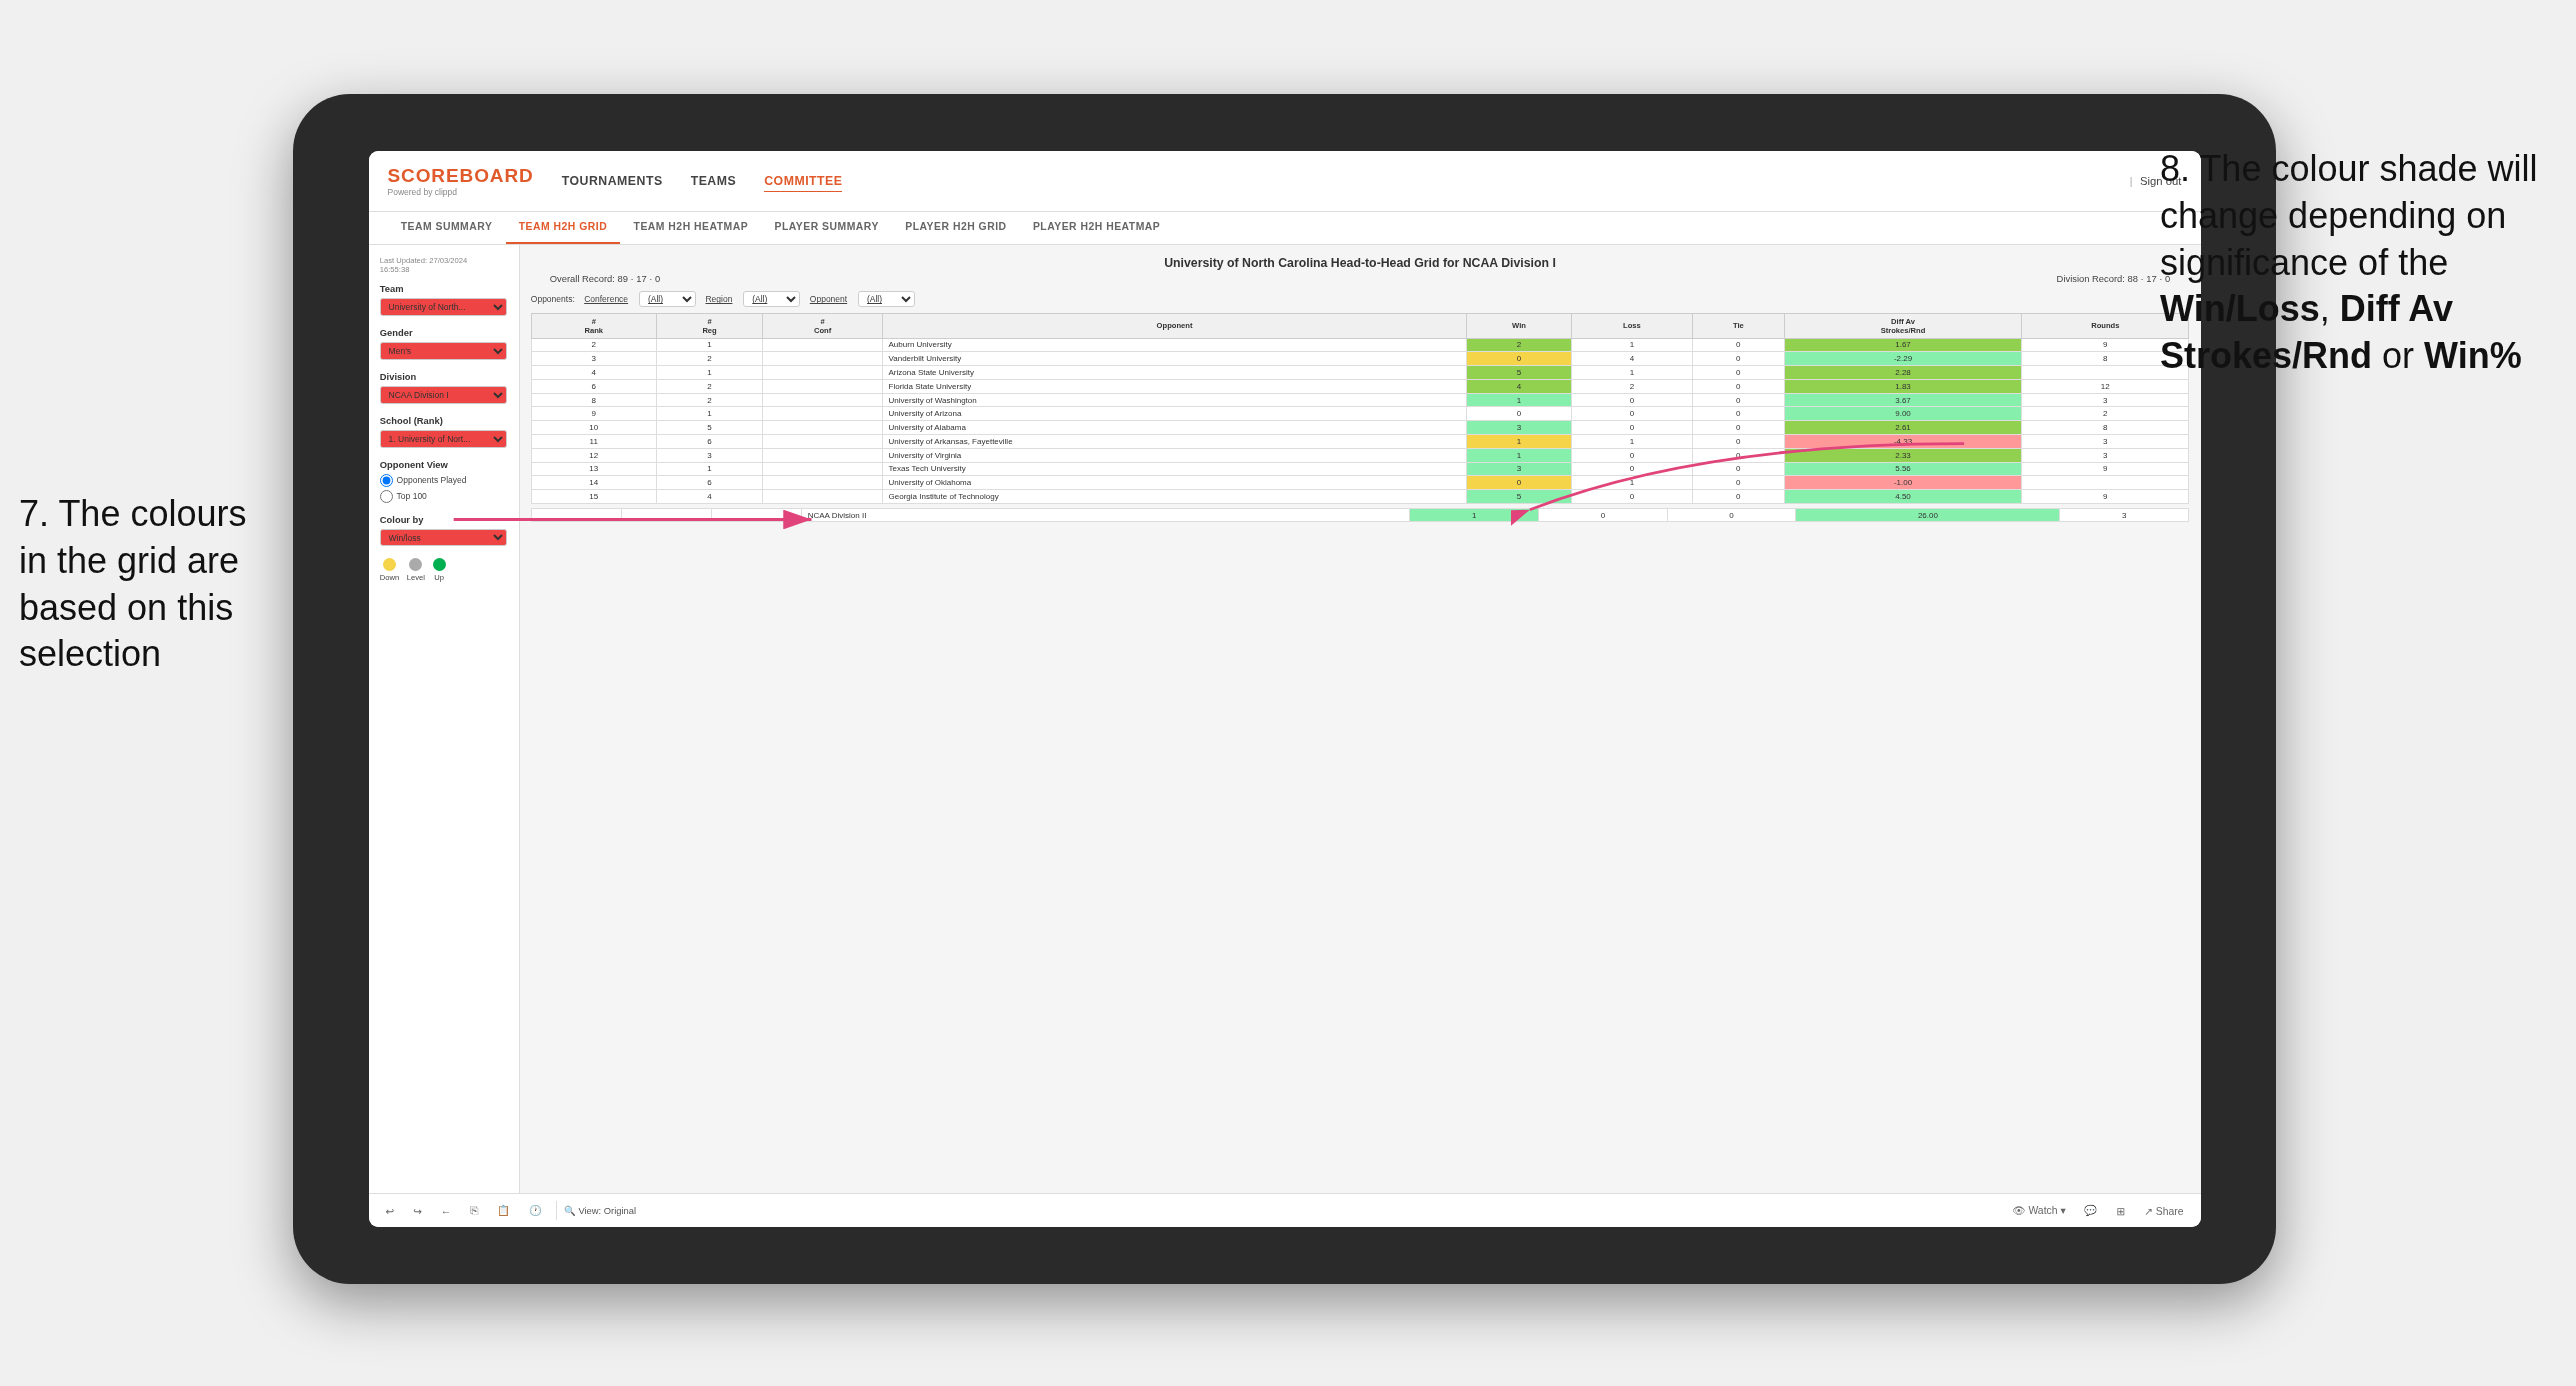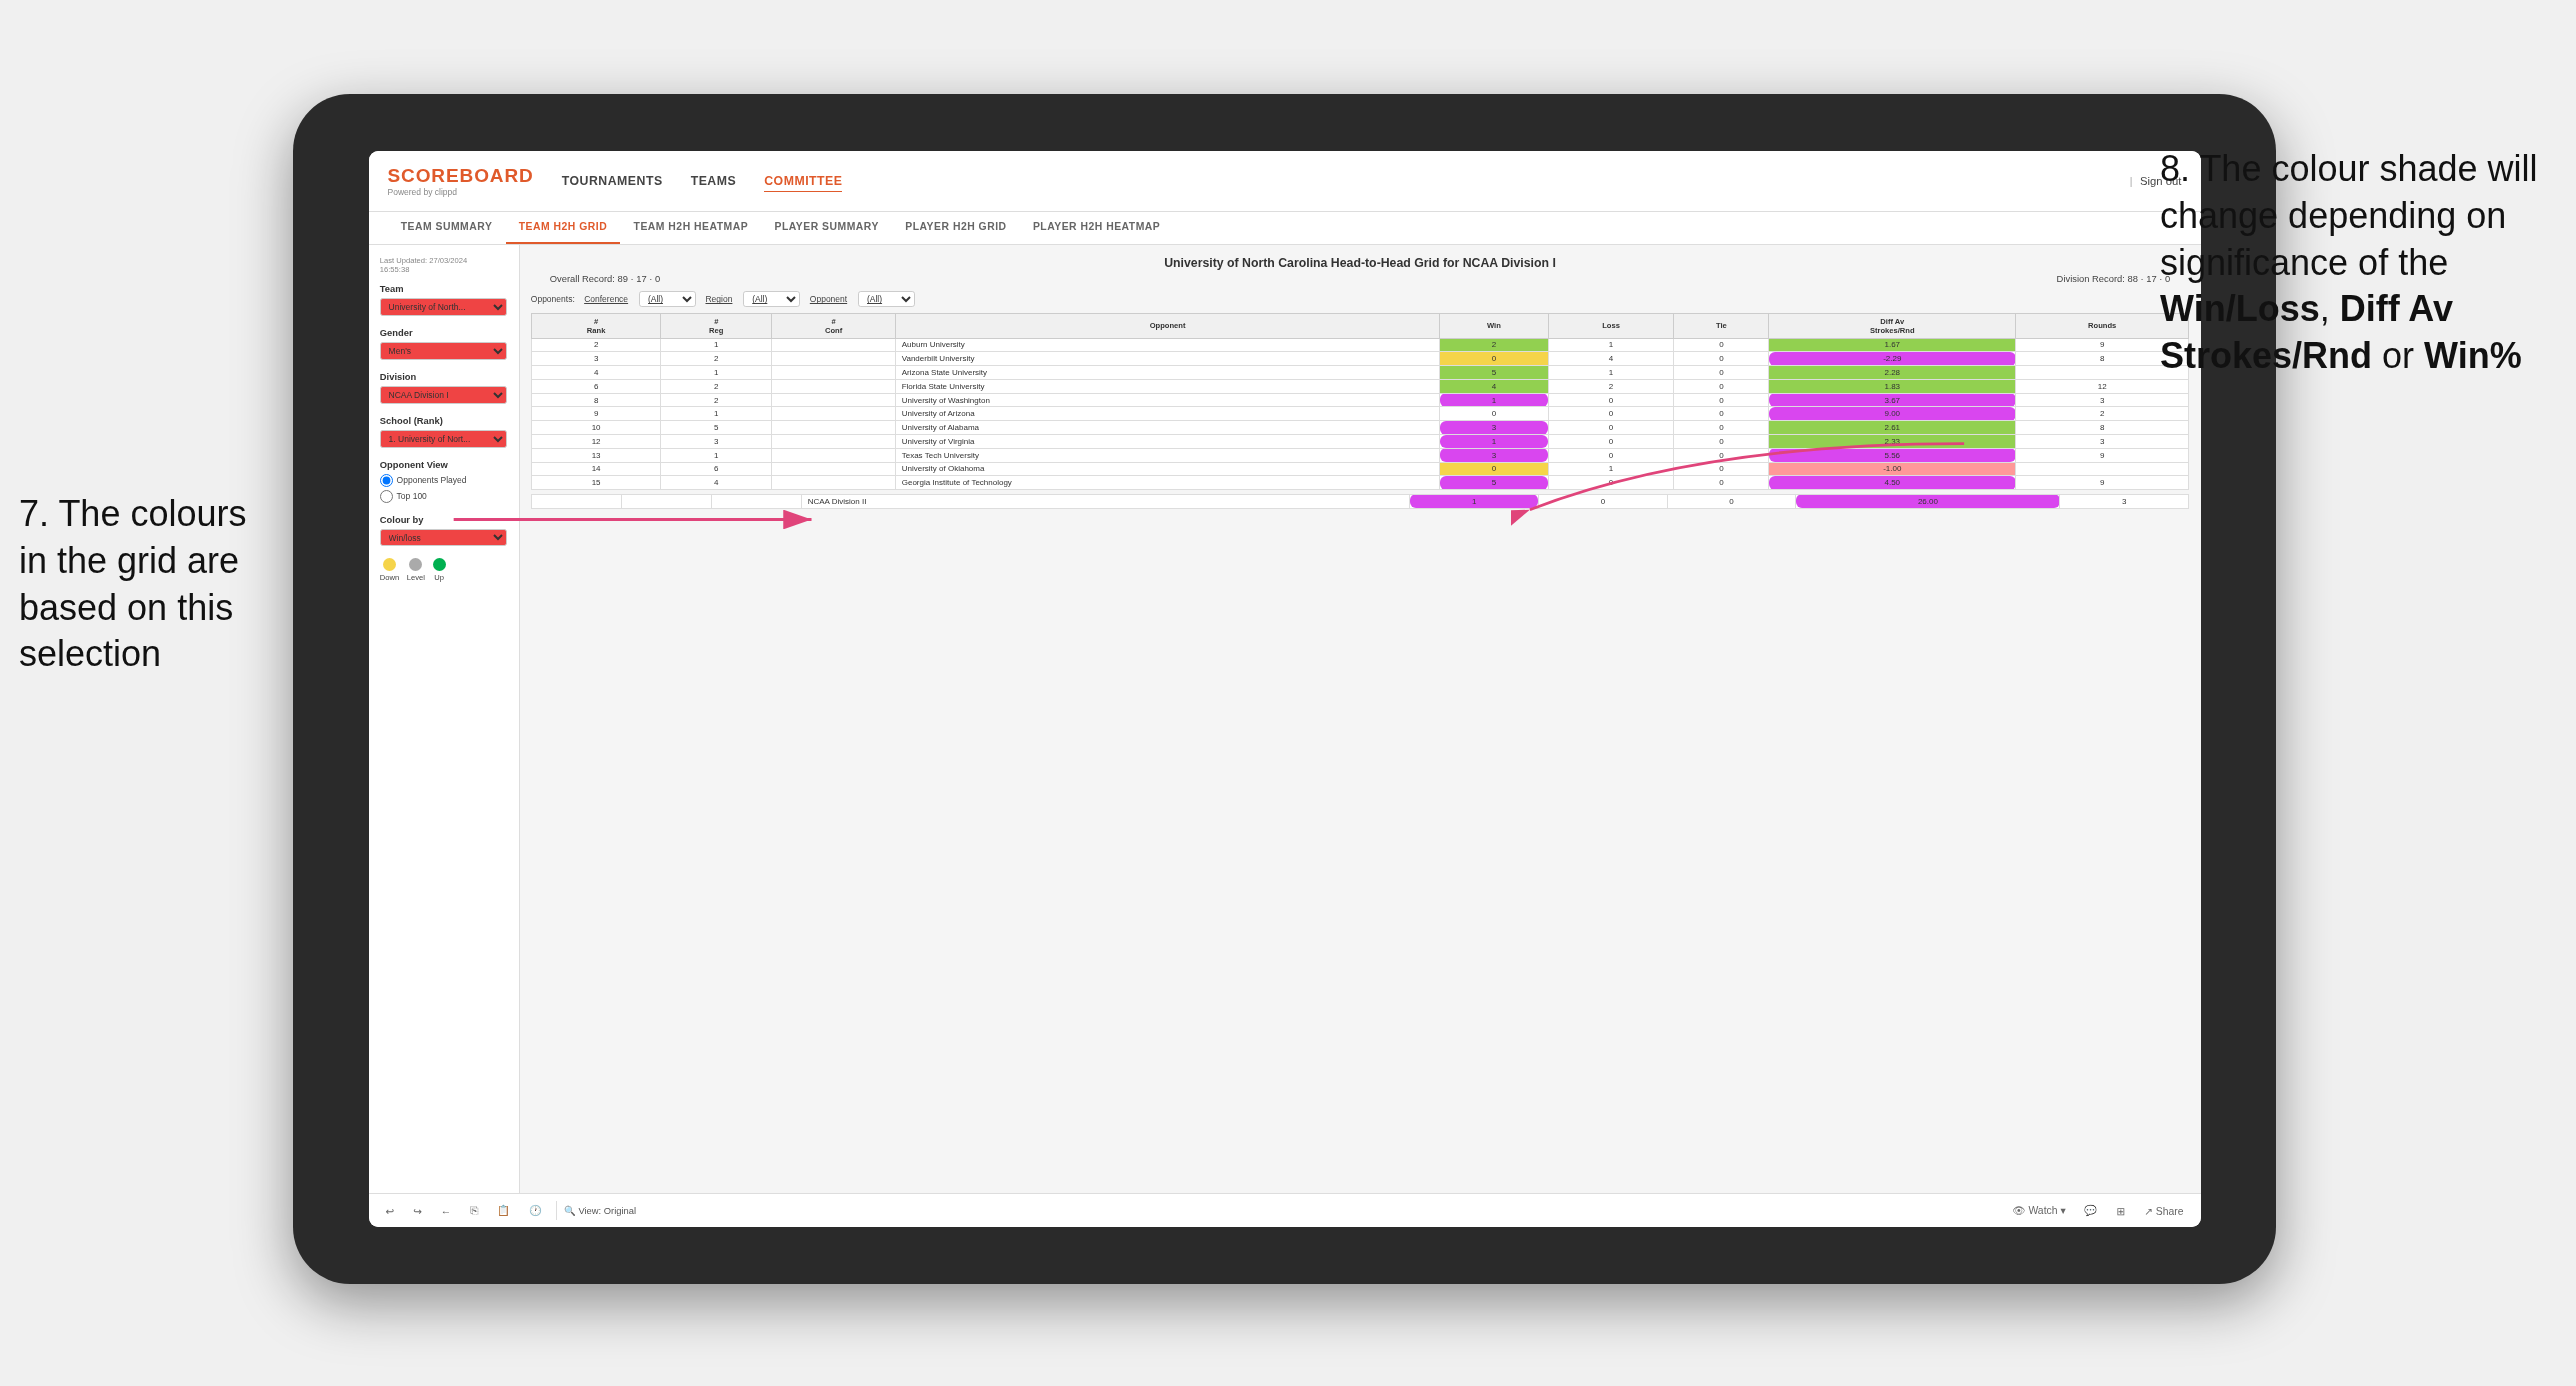--- a/index.html
+++ b/index.html
@@ -274,21 +274,21 @@
       text-align: center;
       font-size: 8px;
       color: #333;
     }
     .data-table td.name-cell {
       text-align: left;
       padding-left: 5.7px;
     }
     .cell-yellow { background-color: #f5d44a; }
     .cell-green-light { background-color: #92d050; }
-    .cell-green-dark { background-color: #d946ef; border-radius: 6px; }
+    .cell-green-dark { background-color: #86efac; }
     .cell-red-light { background-color: #ff9999; }
 
     
     .out-of-division {
       margin-top: 9.4px;
       font-size: 9.4px;
       font-weight: 600;
       color: #444;
     }
     .out-table {
@@ -555,20 +555,31 @@
     <td>5</td>
     <td></td>
     <td class="name-cell">University of Alabama</td>
     <td class="cell-green-dark">3</td>
     <td>0</td>
     <td>0</td>
     <td class="cell-green-light">2.61</td>
     <td>8</td>
   </tr>
               <tr>
+    <td>11</td>
+    <td>6</td>
+    <td></td>
+    <td class="name-cell">University of Arkansas, Fayetteville</td>
+    <td class="cell-yellow">1</td>
+    <td>1</td>
+    <td>0</td>
+    <td class="cell-red-light">-4.33</td>
+    <td>3</td>
+  </tr>
+              <tr>
     <td>12</td>
     <td>3</td>
     <td></td>
     <td class="name-cell">University of Virginia</td>
     <td class="cell-green-dark">1</td>
     <td>0</td>
     <td>0</td>
     <td class="cell-green-light">2.33</td>
     <td>3</td>
   </tr>

